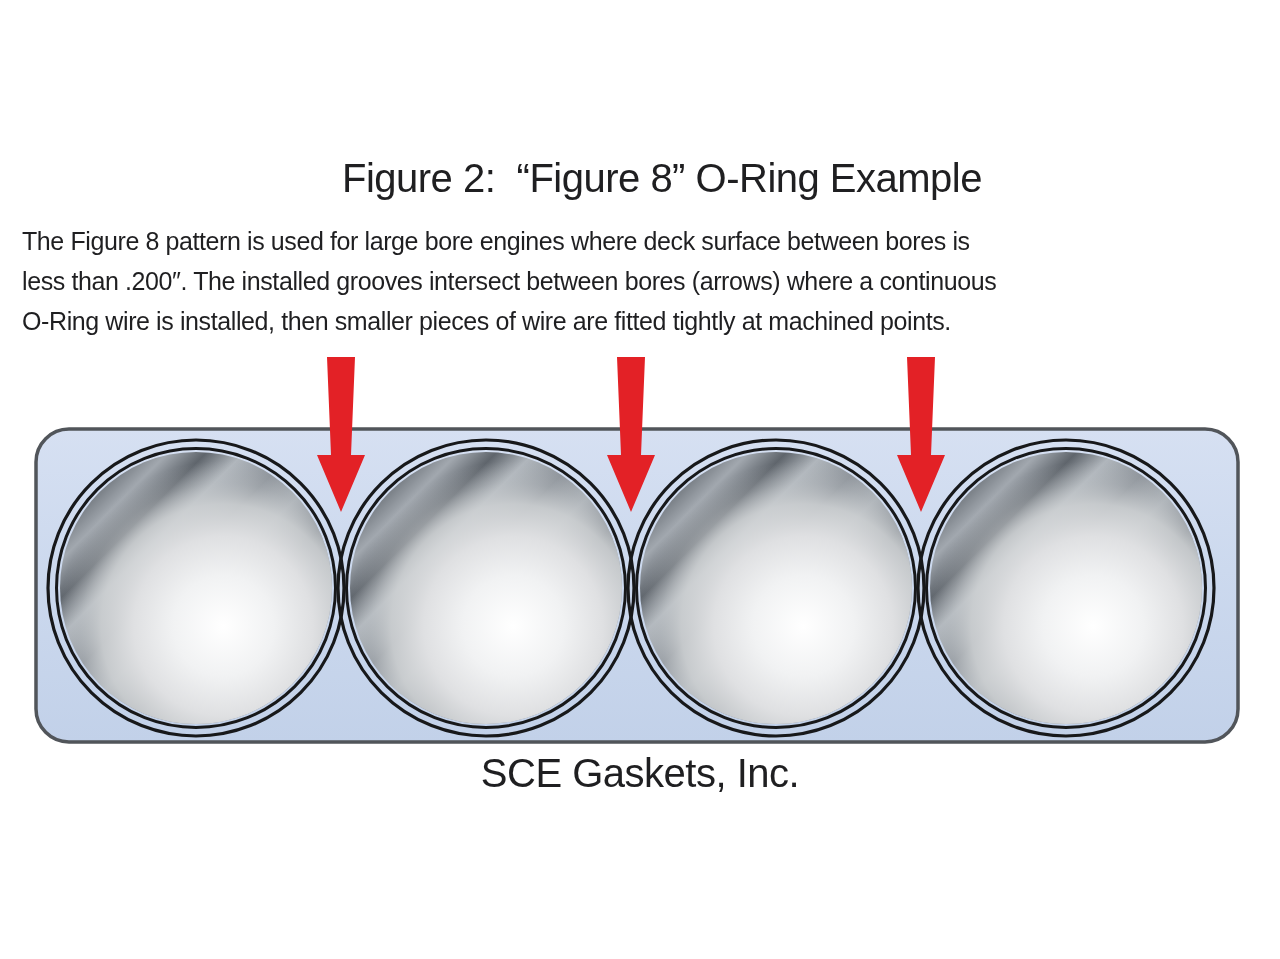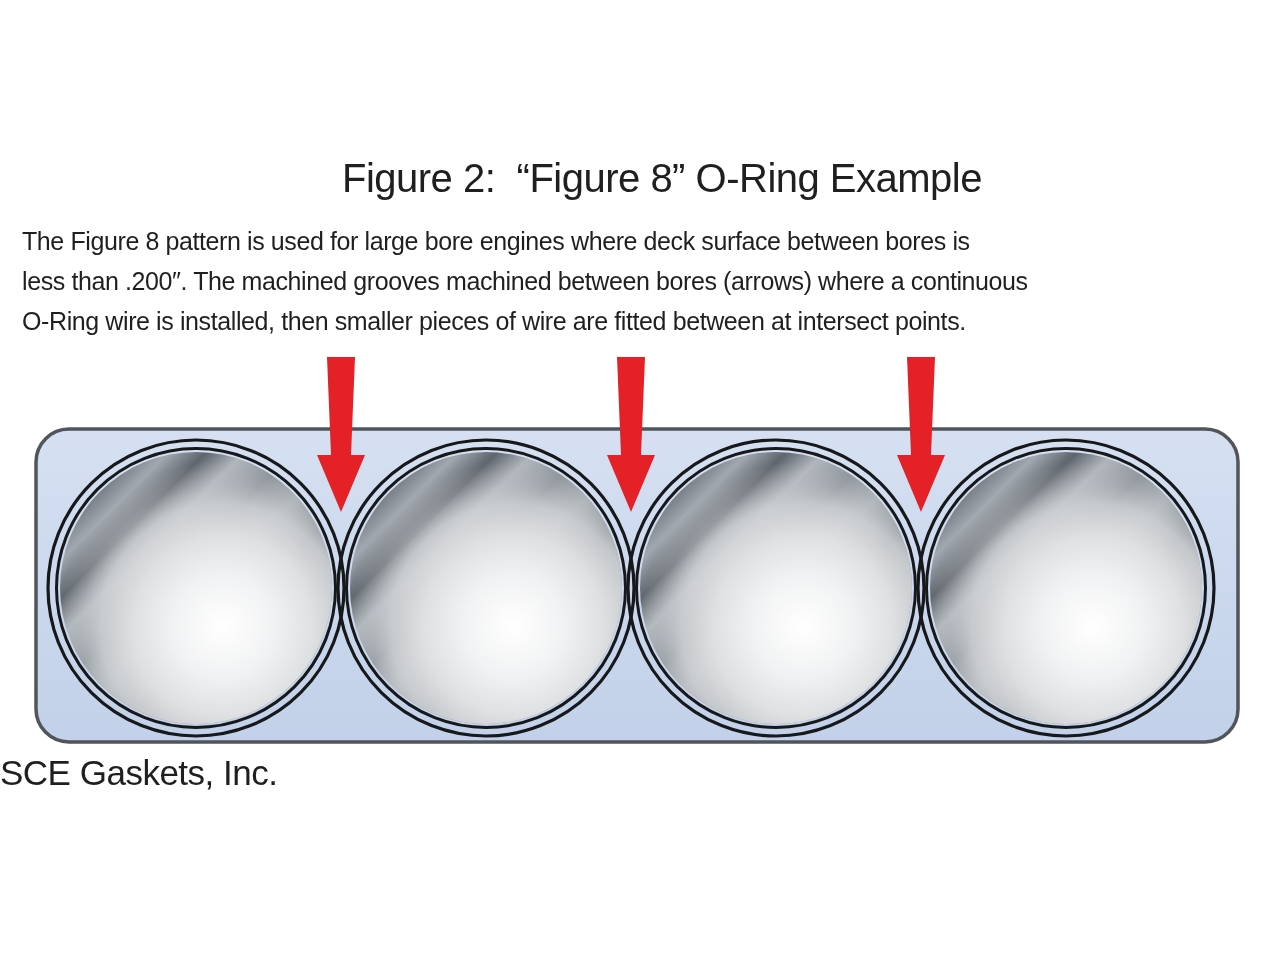--- a/index.html
+++ b/index.html
@@ -31,22 +31,22 @@
     font-size: 25px;
     line-height: 40px;
     letter-spacing: -0.4px;
     white-space: nowrap;
   }
   .footer {
     position: absolute;
     top: 753px;
     left: 0;
     width: 100%;
-    text-align: left;
-    font-size: 35px;
+    text-align: center;
+    font-size: 40px;
     line-height: 40px;
     letter-spacing: -0.5px;
   }
   #diagram {
     position: absolute;
     top: 0;
     left: 0;
   }
 </style>
 </head>
@@ -103,19 +103,19 @@
       <circle cx="1066" cy="588" r="148" fill="none" stroke="#17181a" stroke-width="3.2"></circle>
       <polygon points="327,357 355,357 351,455 365,455 341,512 317,455 331,455" fill="#e32126"></polygon>
       <polygon points="617,357 645,357 641,455 655,455 631,512 607,455 621,455" fill="#e32126"></polygon>
       <polygon points="907,357 935,357 931,455 945,455 921,512 897,455 911,455" fill="#e32126"></polygon>
     </svg>
 
   <div class="title">Figure 2:  “Figure 8” O-Ring Example</div>
 
   <div class="desc">
     <div class="desc-line">The Figure 8 pattern is used for large bore engines where deck surface between bores is</div>
-    <div class="desc-line">less than .200″. The machined grooves machined between bores (arrows) where a continuous</div>
-    <div class="desc-line">O-Ring wire is installed, then smaller pieces of wire are fitted between at intersect points.</div>
+    <div class="desc-line">less than .200″. The installed grooves intersect between bores (arrows) where a continuous</div>
+    <div class="desc-line">O-Ring wire is installed, then smaller pieces of wire are fitted tightly at machined points.</div>
   </div>
 
   <div class="footer">SCE Gaskets, Inc.</div>
 
 </div>
 
 </body></html>

